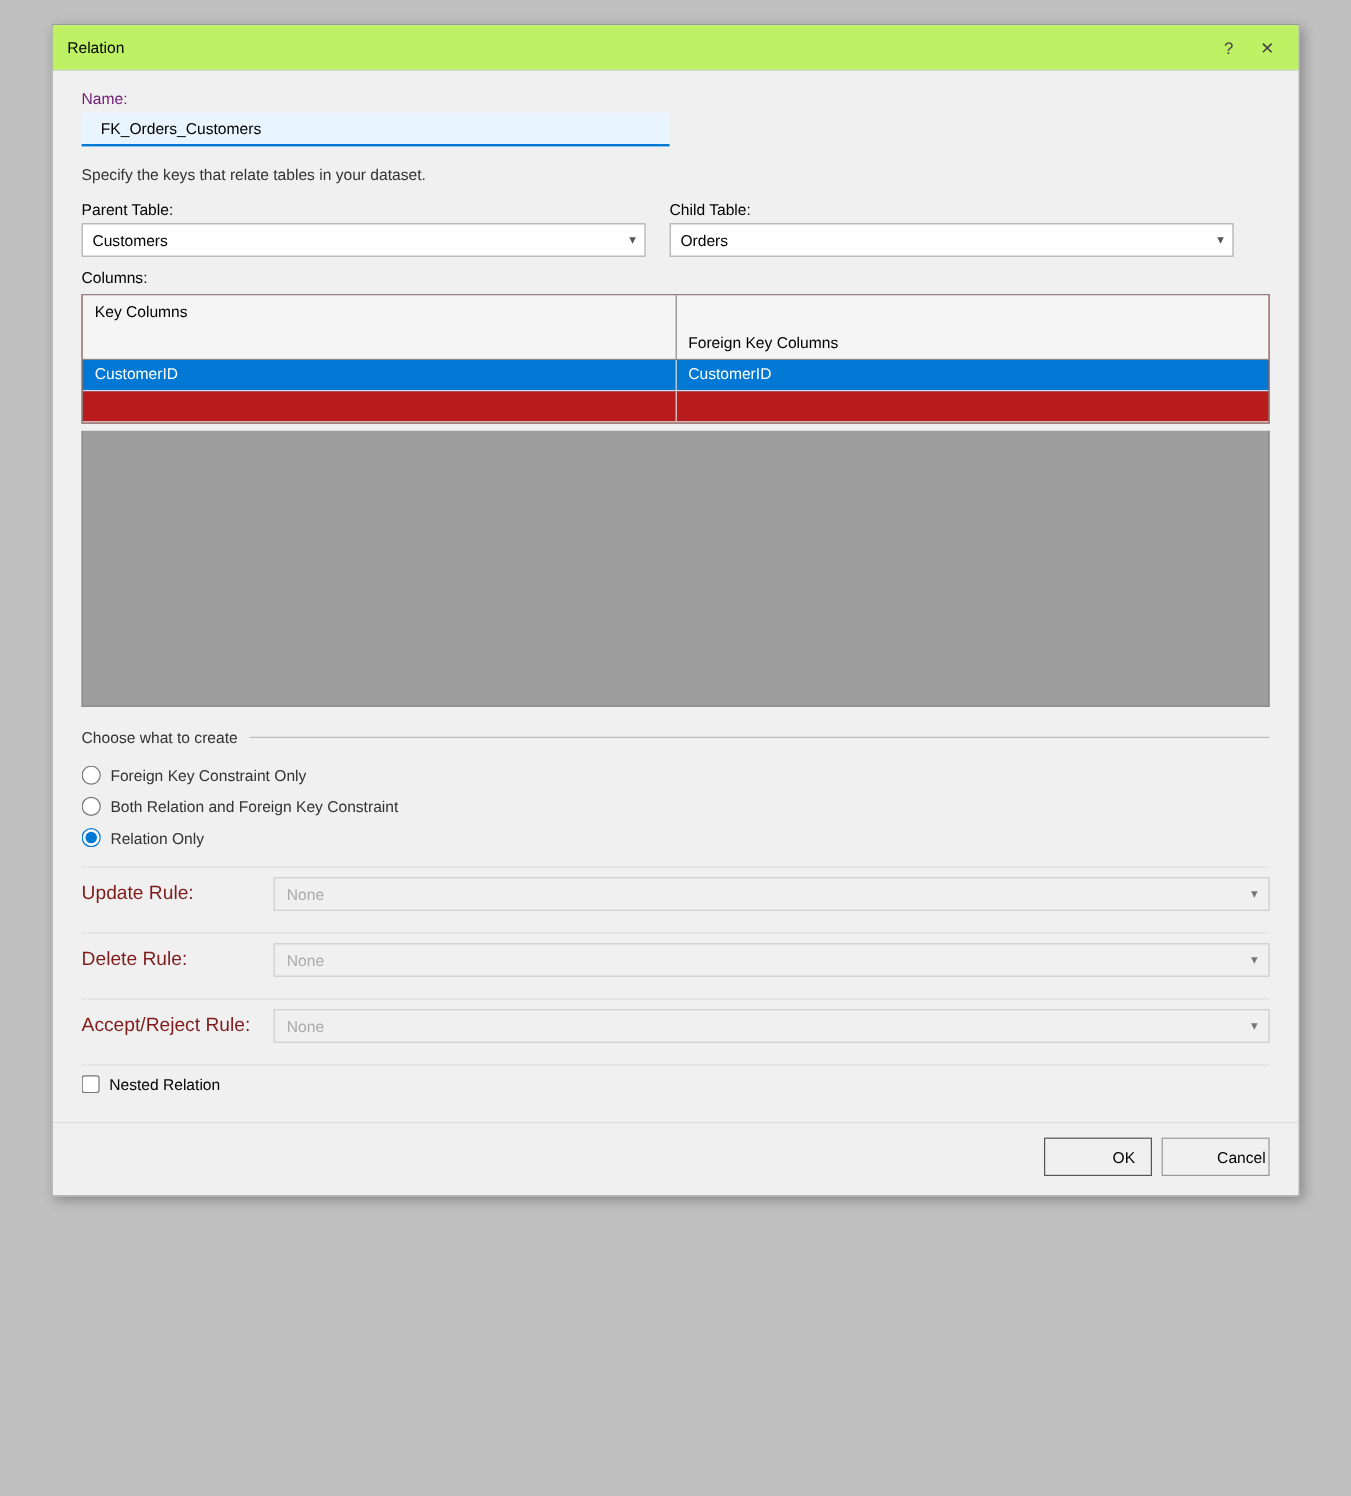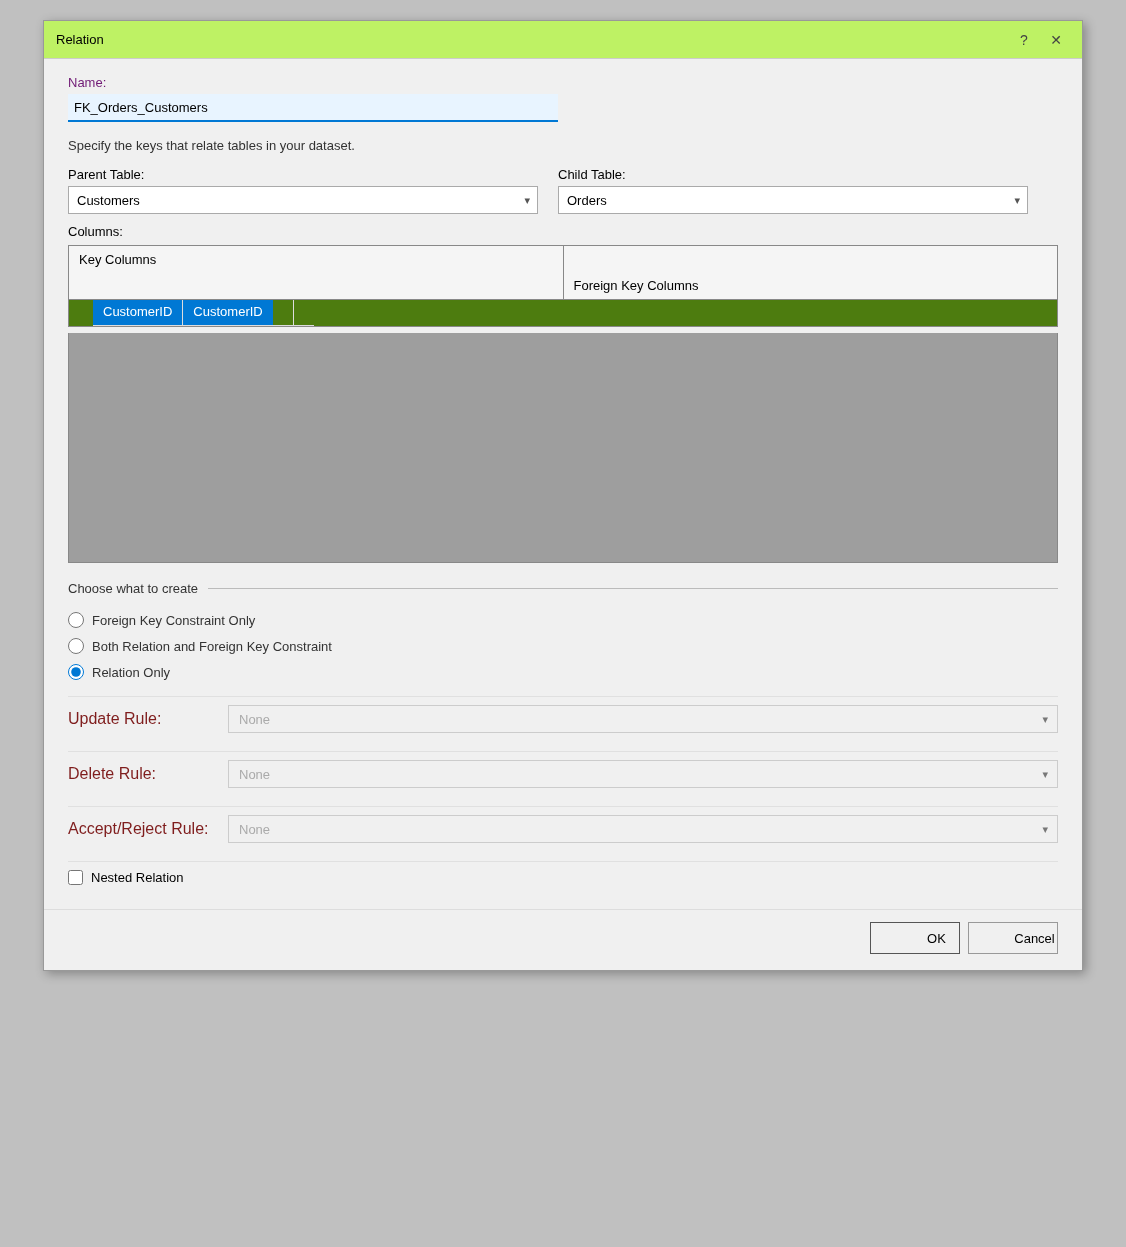--- a/index.html
+++ b/index.html
@@ -83,21 +83,21 @@
       margin-bottom: 4px;
       display: block;
     }
 
     .name-input {
       width: 490px;
       height: 28px;
       border: none;
       border-bottom: 2px solid #0078d4;
       background: #fff;
-      padding: 2px 6px;
+      padding: 2px 16px;
       font-size: 13px;
       color: #000;
       outline: none;
     }
 
     .hint-text {
       color: #333;
       font-size: 13px;
       margin-top: 6px;
     }
@@ -154,21 +154,21 @@
       gap: 6px;
     }
 
     .columns-label {
       font-size: 13px;
       color: #000;
     }
 
     .columns-table {
       border: 1px solid #888;
-      background: #4d7c0f;
+      background: #b91c1c;
       width: 100%;
     }
 
     .columns-header {
       display: flex;
       border-bottom: 1px solid #888;
       background: #f5f5f5;
     }
 
     .col-header {
@@ -179,22 +179,21 @@
       border-right: 1px solid #888;
     }
 
     .col-header:last-child {
       border-right: none;
       margin-top: 26px;
     }
 
     .columns-rows {
       display: flex;
-      flex-direction: row;
-      margin-left: 24px;
+      flex-direction: column;
     }
 
     .col-row {
       display: flex;
       border-bottom: 1px solid #ddd;
       min-height: 26px;
     }
 
     .col-row.selected {
       background: #0078d4;

